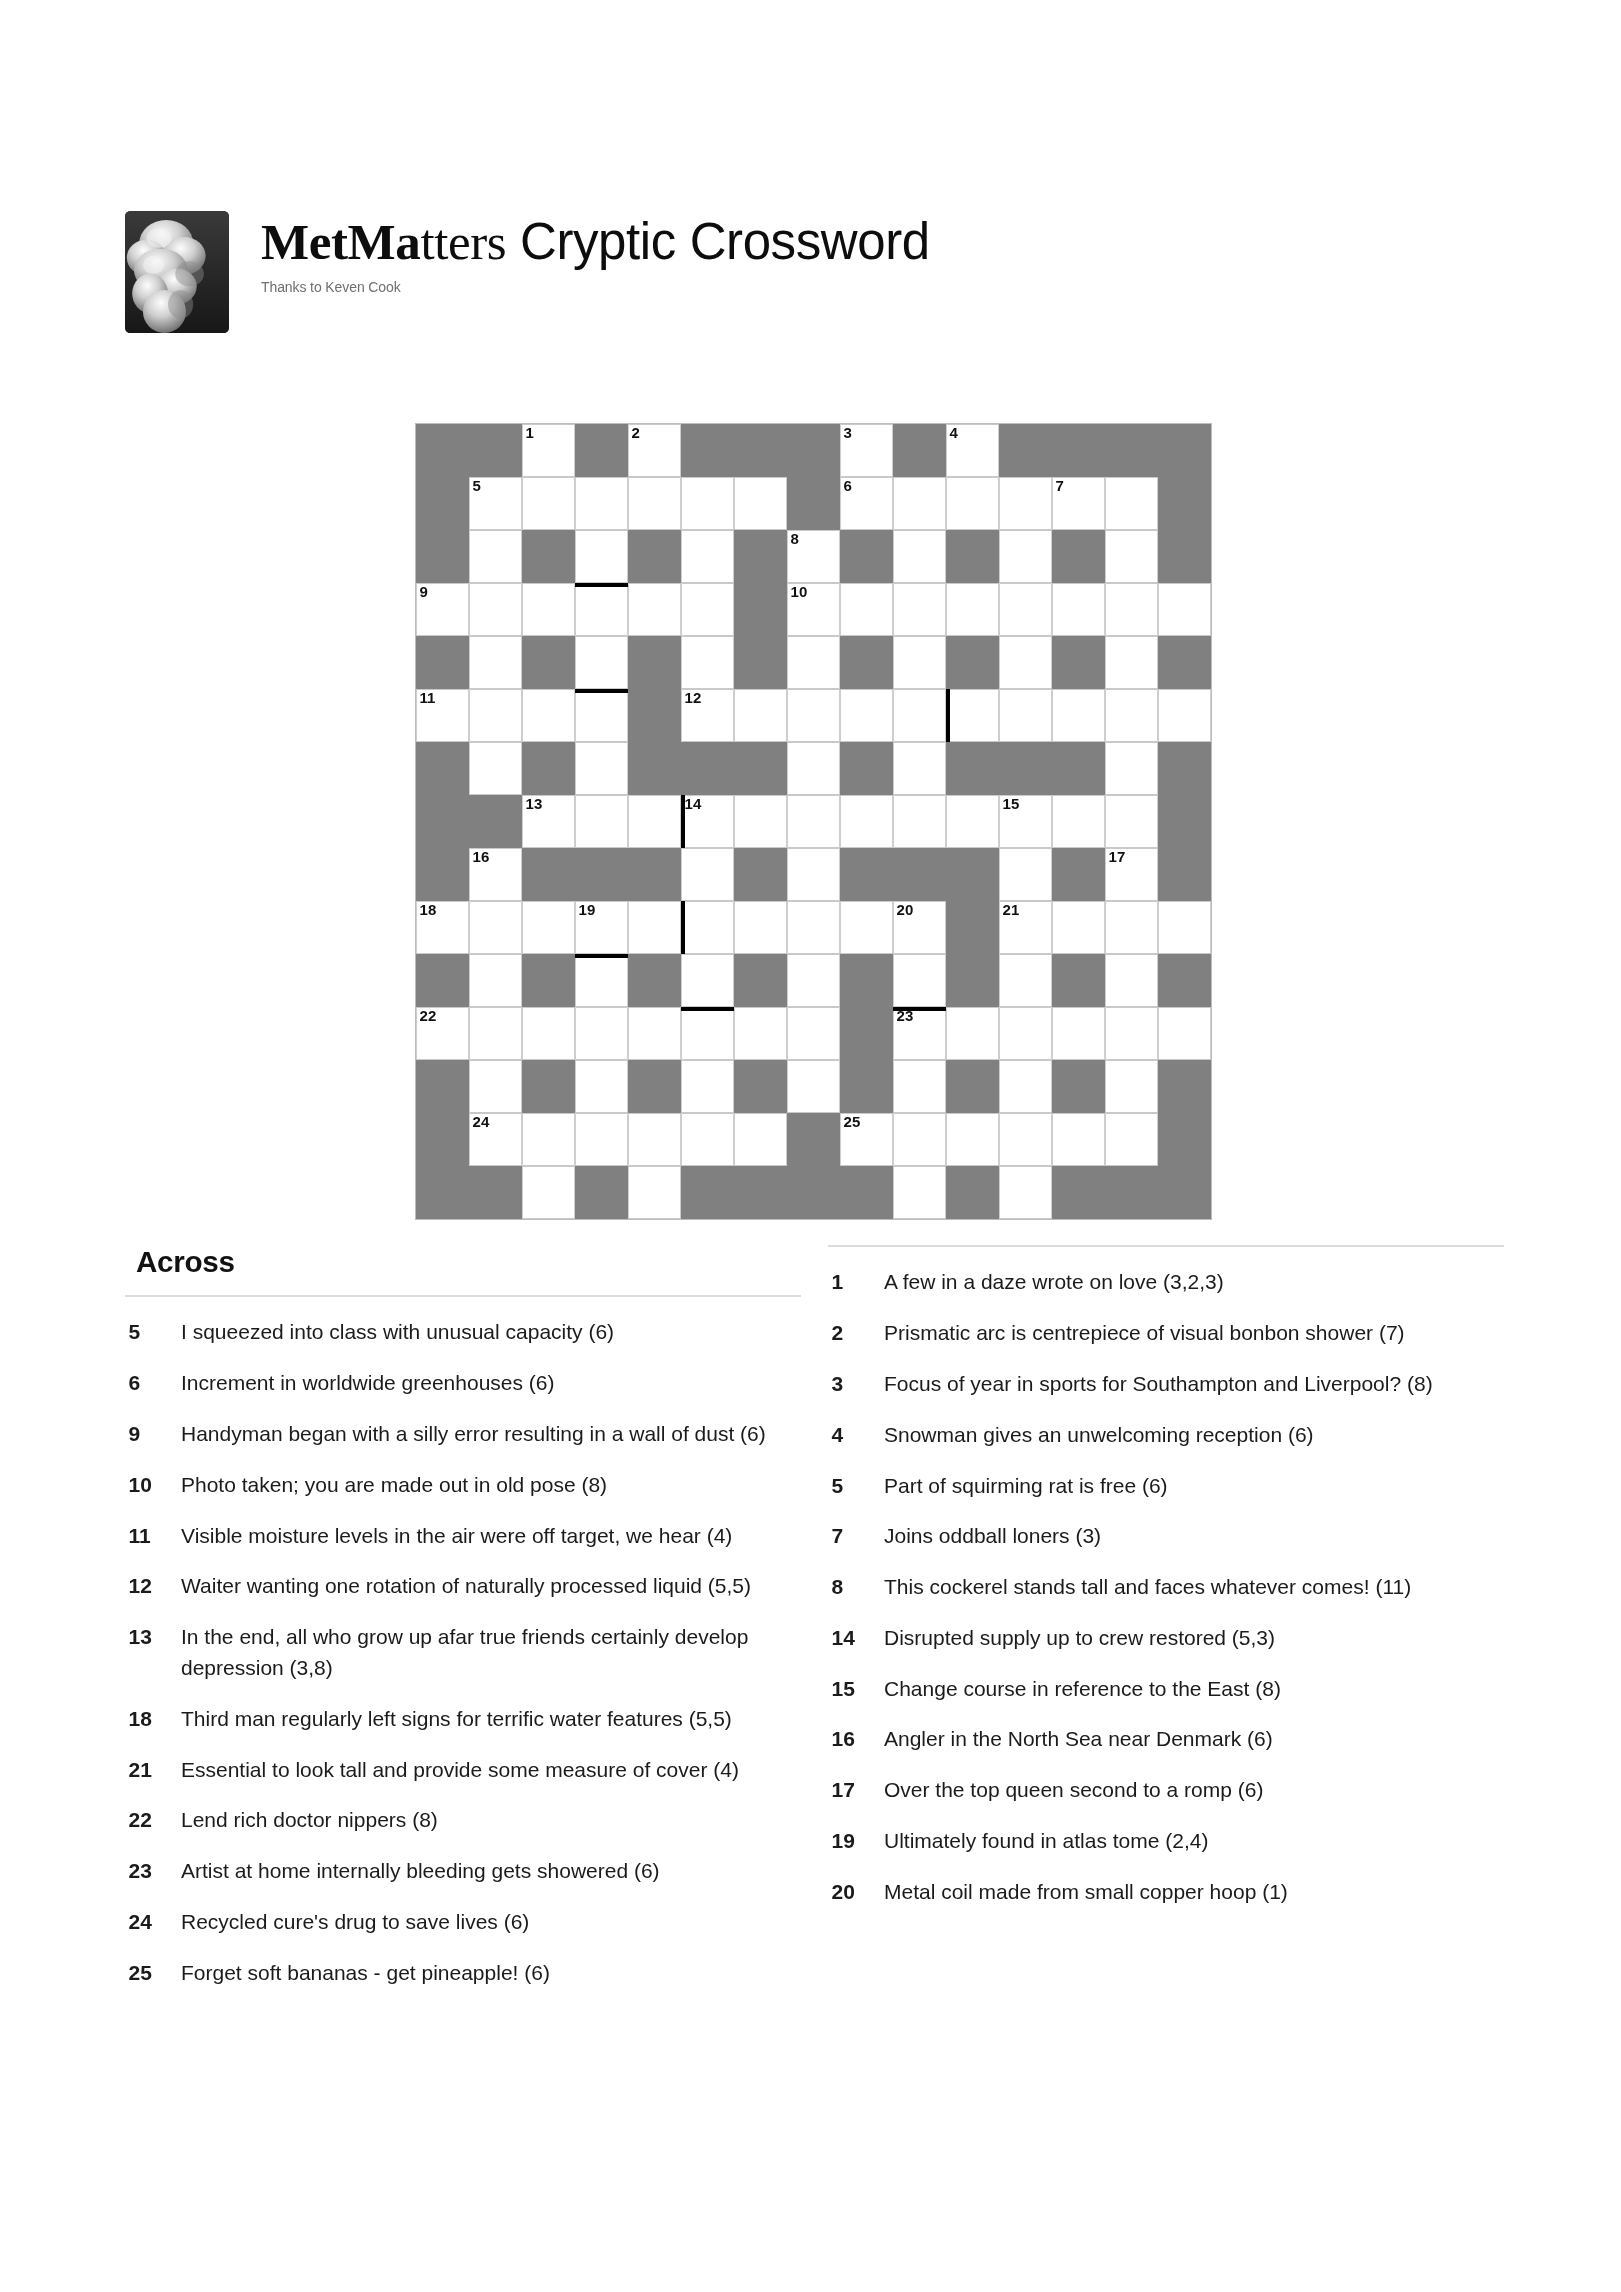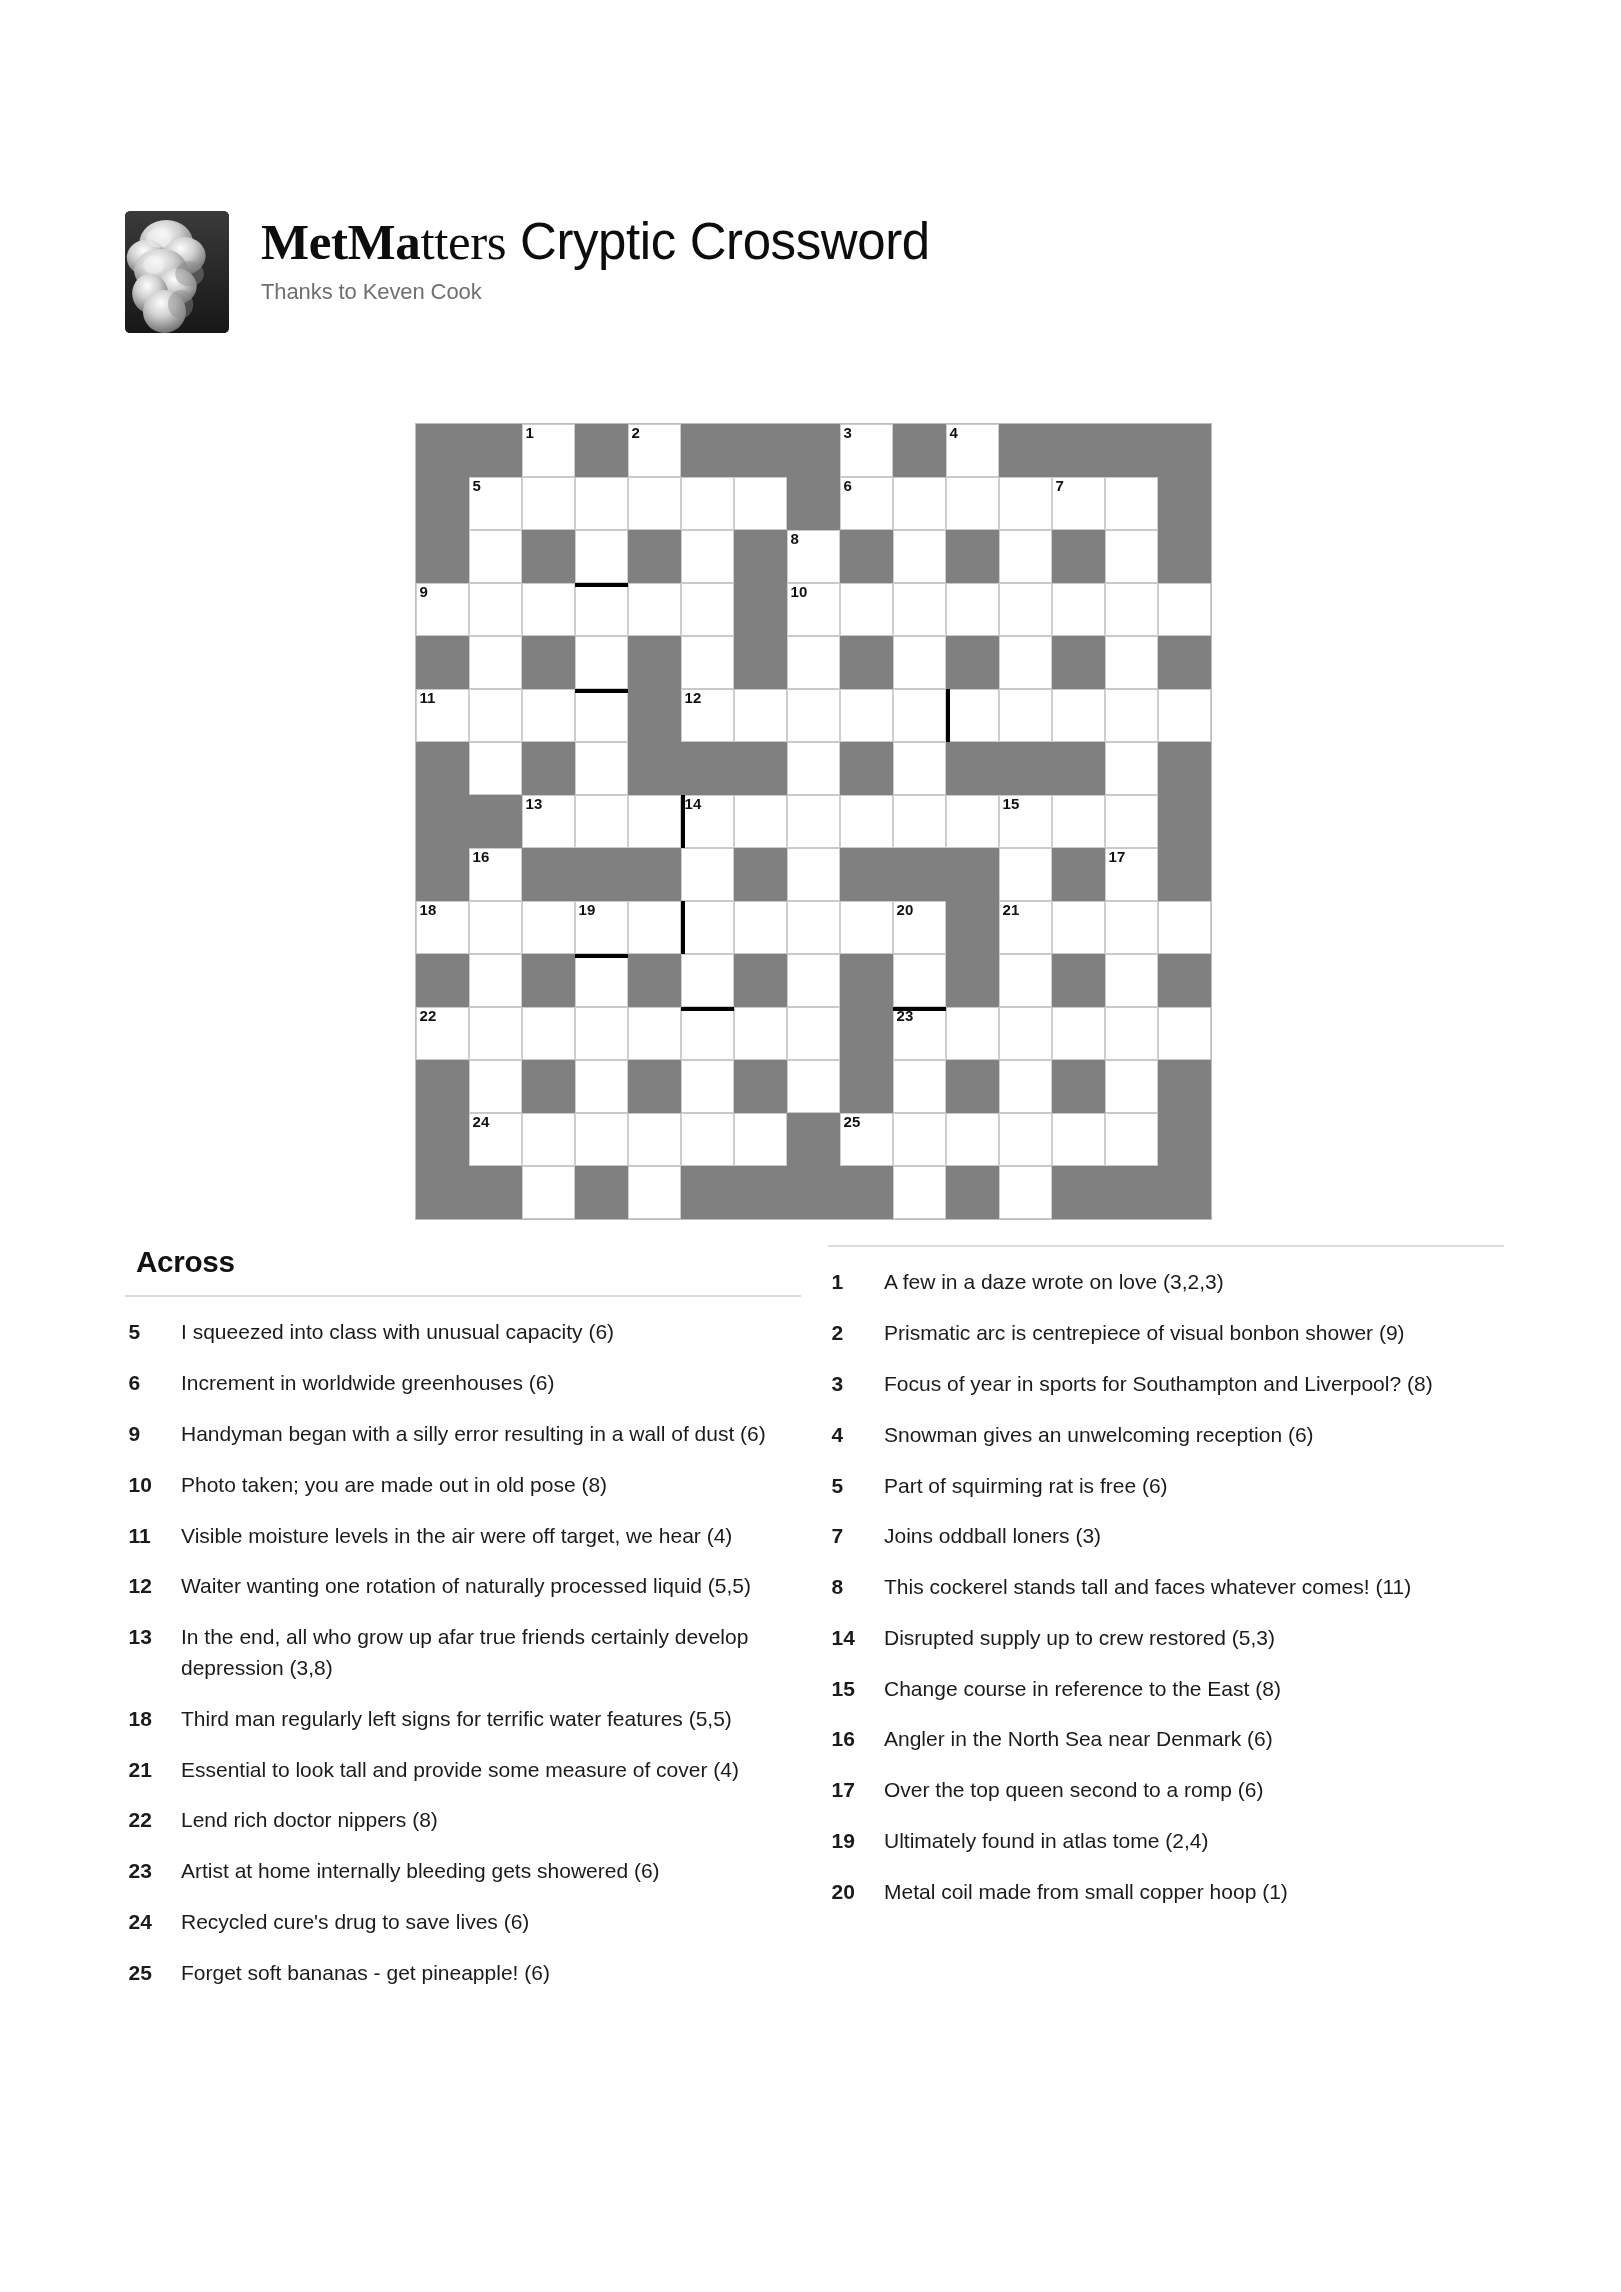--- a/index.html
+++ b/index.html
@@ -29,21 +29,21 @@
     letter-spacing:-0.4px; white-space:nowrap;
   }
   .main-title .serif-part { font-weight:700; }
   .main-title .light-part { font-family:"Liberation Sans", sans-serif; font-weight:400; }
   .byline {
     margin-top:10.7px; font-size:22.4px; font-weight:700; color:#3b3b3b;
     letter-spacing:-0.2px;
   }
   .byline .cmark { font-weight:400; }
   .thanks {
-    margin-top:10.7px; font-size:22px; font-weight:400; color:#6f6f6f;
+    margin-top:10.7px; font-size:14px; font-weight:400; color:#6f6f6f;
     letter-spacing:-0.1px;
   }
 
   
   .grid-wrap { position:absolute; left:415px; top:423px; }
   .grid {
     display:grid;
     grid-template-columns:repeat(15, 53px);
     grid-template-rows:repeat(15, 53px);
     background:#808080;
@@ -467,21 +467,21 @@
   </div>
   <div class="clue-col">
     <div class="clue-rule"></div>
     <div id="down-list">
         <div class="clue">
           <div class="clue-num">1</div>
           <div class="clue-text">A few in a daze wrote on love (3,2,3)</div>
         </div>
         <div class="clue">
           <div class="clue-num">2</div>
-          <div class="clue-text">Prismatic arc is centrepiece of visual bonbon shower (9)</div>
+          <div class="clue-text">Prismatic arc is centrepiece of visual bonbon shower (7)</div>
         </div>
         <div class="clue">
           <div class="clue-num">3</div>
           <div class="clue-text">Focus of year in sports for Southampton and Liverpool? (8)</div>
         </div>
         <div class="clue">
           <div class="clue-num">4</div>
           <div class="clue-text">Snowman gives an unwelcoming reception (6)</div>
         </div>
         <div class="clue">

